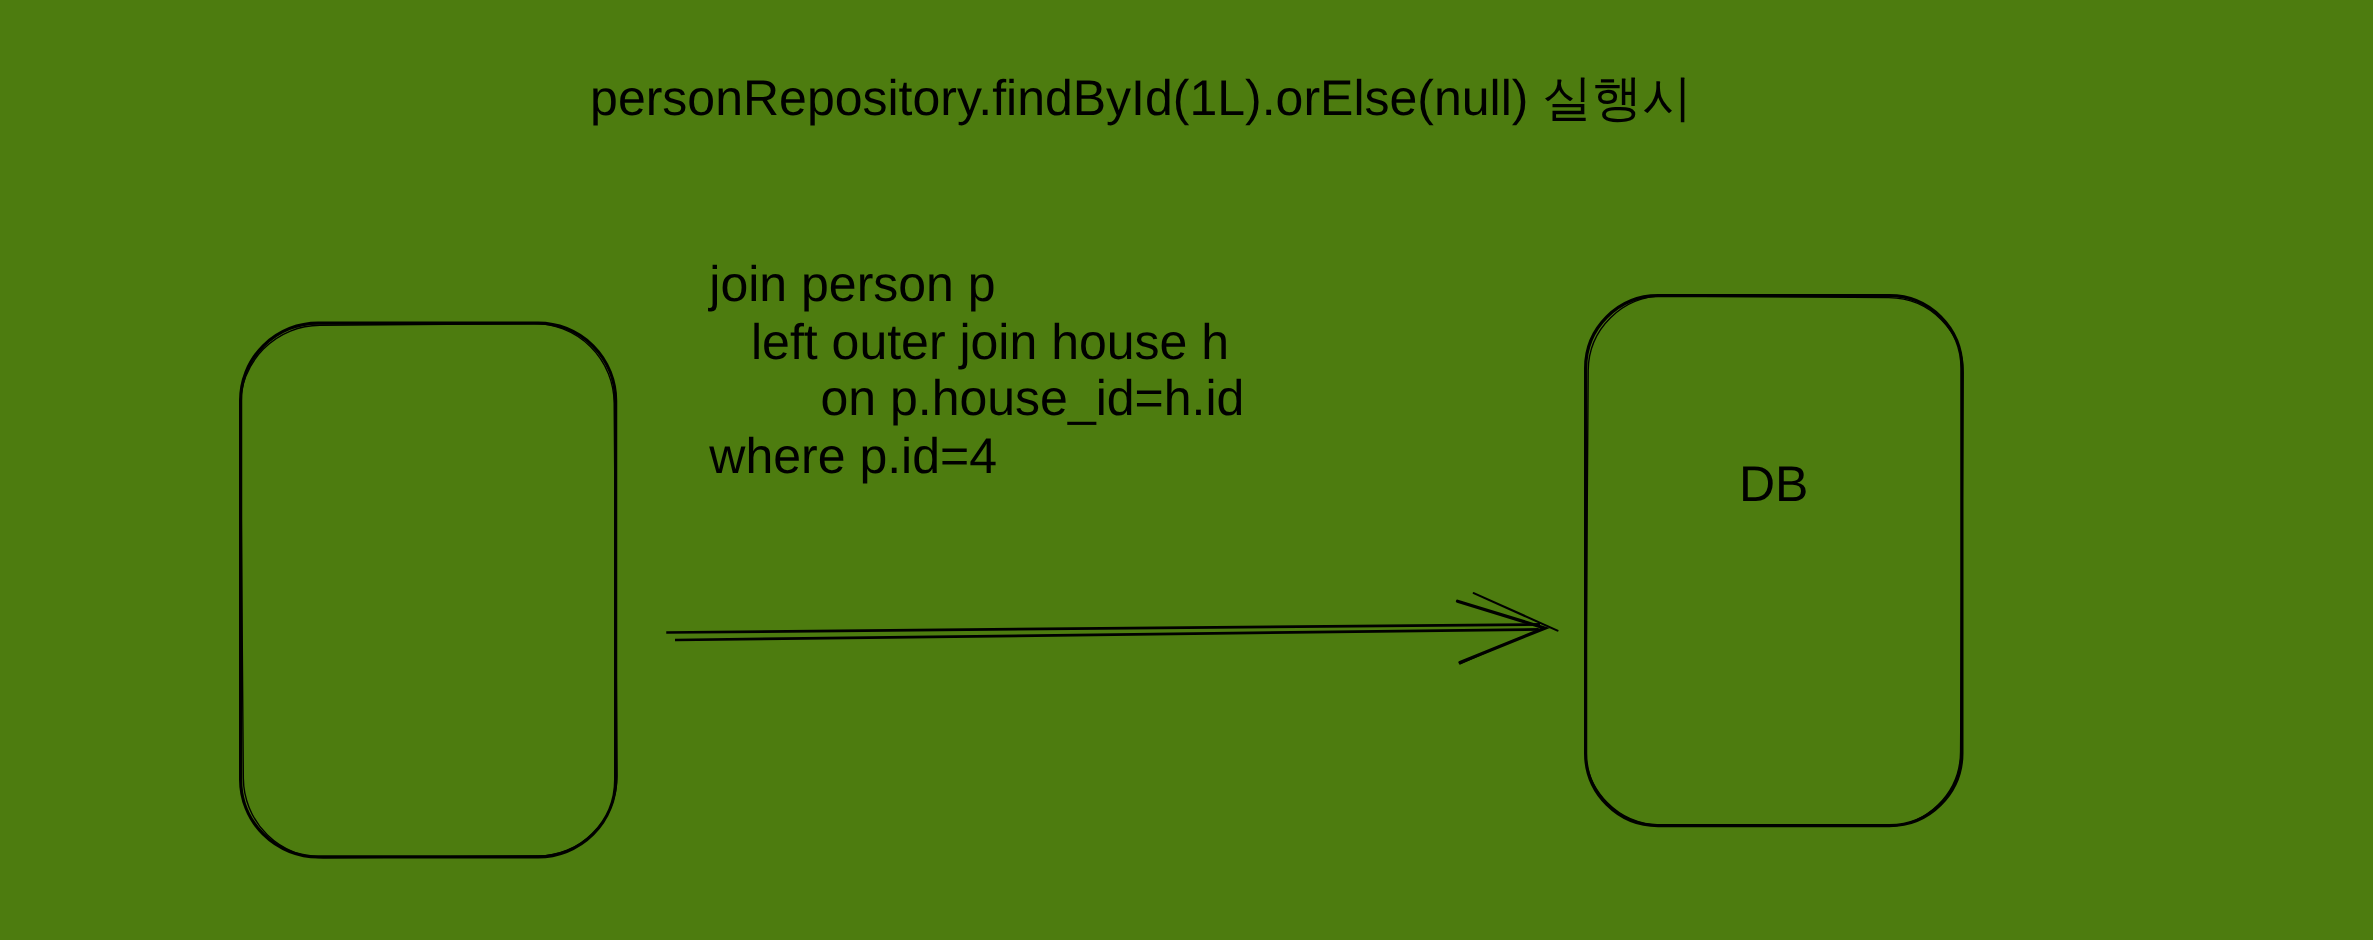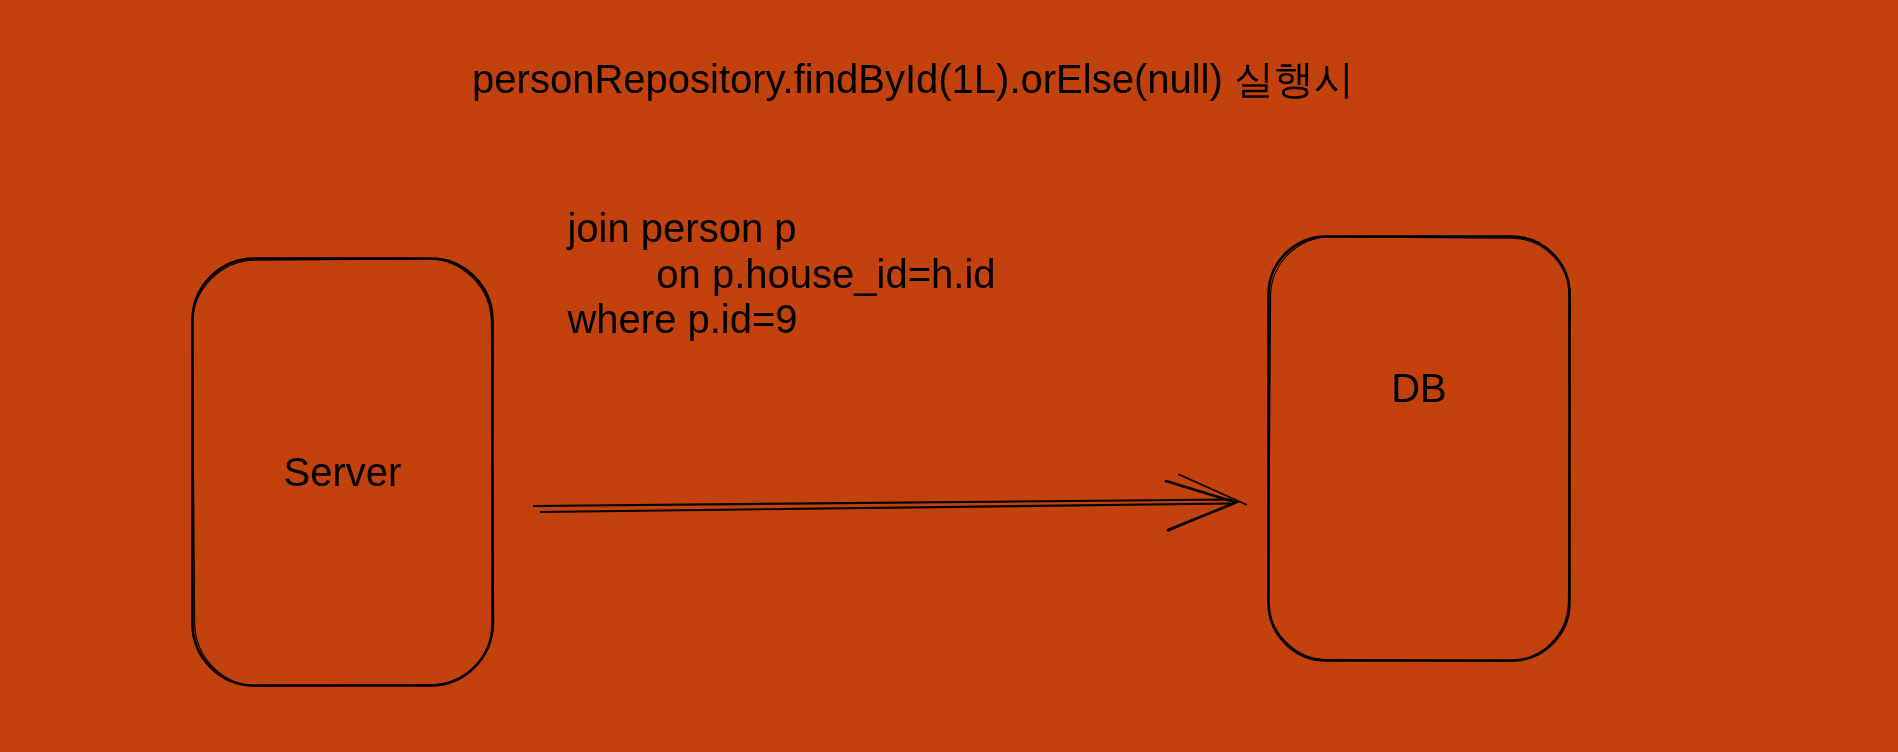--- a/index.html
+++ b/index.html
@@ -4,21 +4,21 @@
 <style>
   html, body {
     margin: 0;
     padding: 0;
     background: #ffffff;
   }
   .canvas {
     position: relative;
     width: 1898px;
     height: 752px;
-    background: #c2410c;
+    background: #4d7c0f;
     color: #000000;
     font-family: "Liberation Sans", sans-serif;
     overflow: hidden;
   }
   .diagram-title {
     position: absolute;
     left: 0;
     top: 56px;
     width: 1826px;
     text-align: center;
@@ -90,25 +90,23 @@
       <path class="stroke" d="M1166 481 L1236 502.5 L1168 530" stroke-width="2.6" stroke-linecap="round"></path>
       <path class="stroke" d="M1179 474.5 L1246 504.5" stroke-width="1.7" stroke-linecap="round"></path>
       <path class="stroke" d="M1168 531 L1202 516" stroke-width="1.4" stroke-linecap="round"></path>
     </g>
   </svg>
 
   <div class="diagram-title">personRepository.findById(1L).orElse(null) 실행시</div>
 
   <div class="sql-block">
     <div class="sql-line">    join person p</div>
+    <div class="sql-line">       left outer join house h</div>
     <div class="sql-line">            on p.house_id=h.id</div>
-    <div class="sql-line">    where p.id=9</div>
+    <div class="sql-line">    where p.id=4</div>
   </div>
 
-  <div class="node-label-wrap server-wrap">
-    <span>Server</span>
-  </div>
 
   <div class="node-label-wrap db-wrap">
     <span>DB</span>
   </div>
 
 </div>
 
 </body></html>

